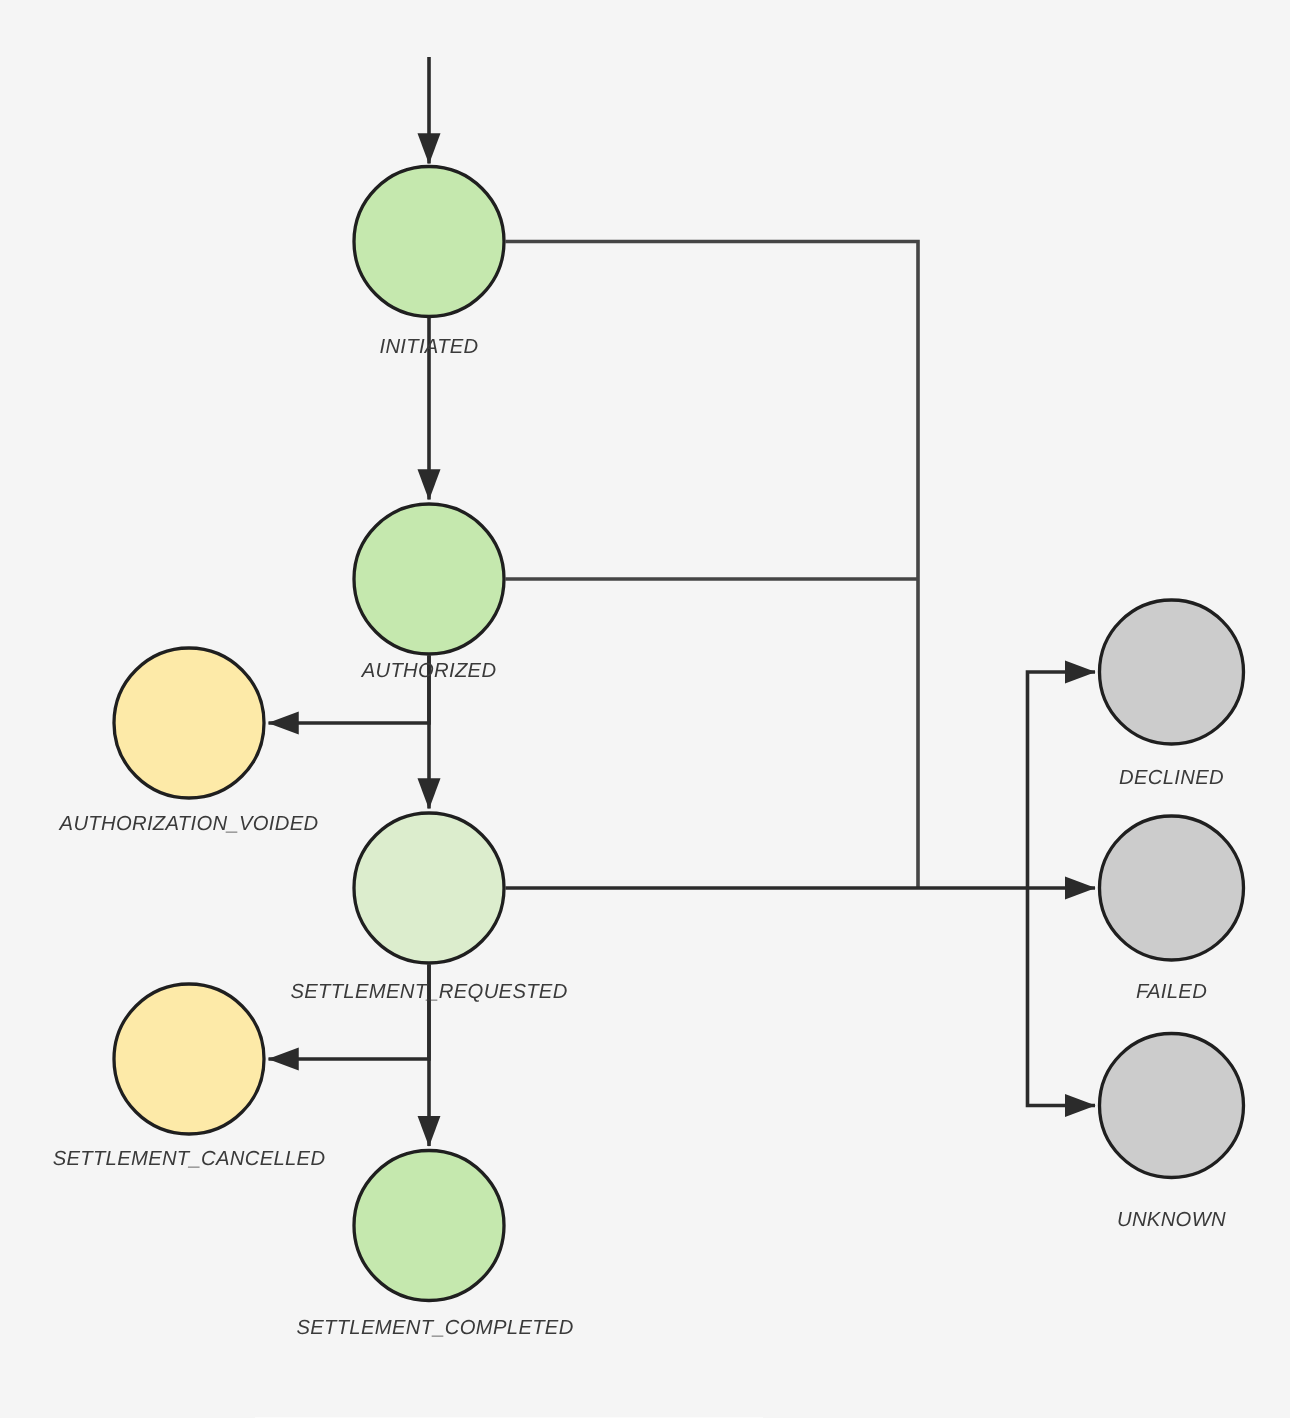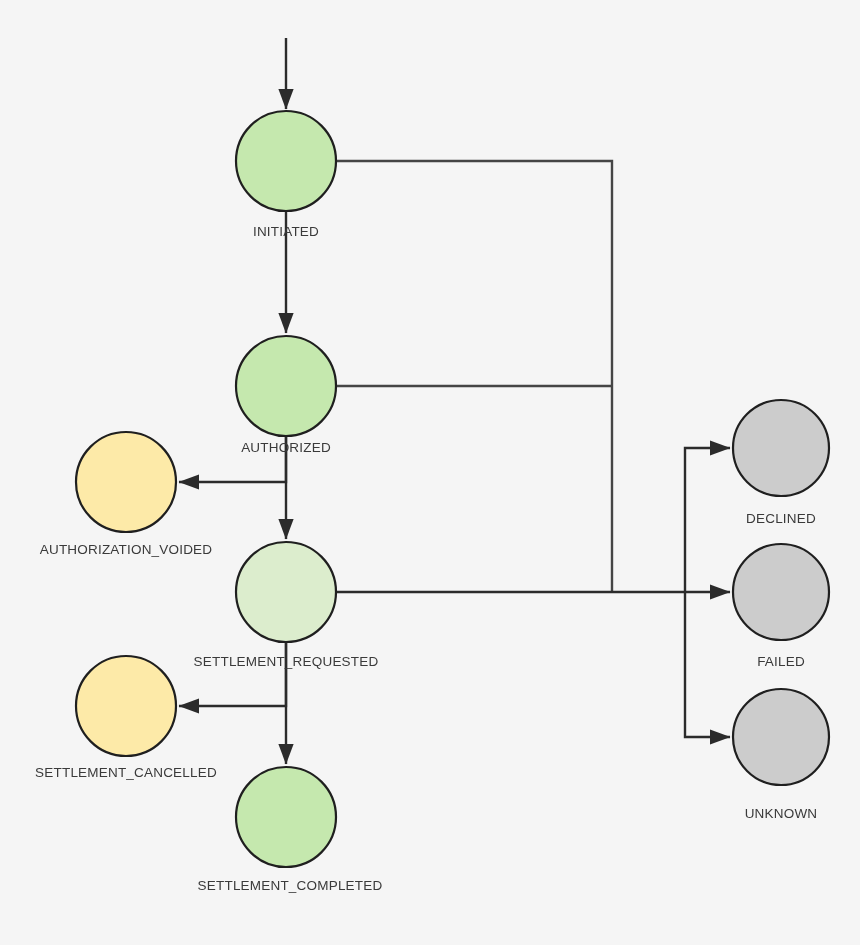--- a/index.html
+++ b/index.html
@@ -45,21 +45,21 @@
     font-size: 13.5px;
     fill: #3a3a3a;
     text-anchor: middle;
     letter-spacing: 0.2px;
     dominant-baseline: middle;
   }
 </style>
 </head>
 <body>
 
-<div id="diagram-root" style="width: 860px; height: 945px; background: rgb(245, 245, 245);">
+<div id="diagram-root" style="width: 860px; height: 945px; background: rgb(245, 245, 245); font-style: italic;">
   <svg id="diagram-svg" viewBox="0 0 860 945" xmlns="http://www.w3.org/2000/svg">
     <defs>
       <marker id="arrowhead" markerWidth="9" markerHeight="9" refX="8.4" refY="3.2" orient="auto" markerUnits="strokeWidth">
         <path d="M0,0 L8.6,3.2 L0,6.4 z" fill="#2b2b2b"></path>
       </marker>
     </defs>
     <g id="edges-layer">
         <path d="M 286 38 L 286 109" class="edge-line dark" stroke="#2b2b2b" marker-end="url(#arrowhead)"></path>
         <path d="M 286 212 L 286 333" class="edge-line dark" stroke="#2b2b2b" marker-end="url(#arrowhead)"></path>
         <path d="M 337 161 L 612 161 L 612 592" class="edge-line" stroke="#454545"></path>

